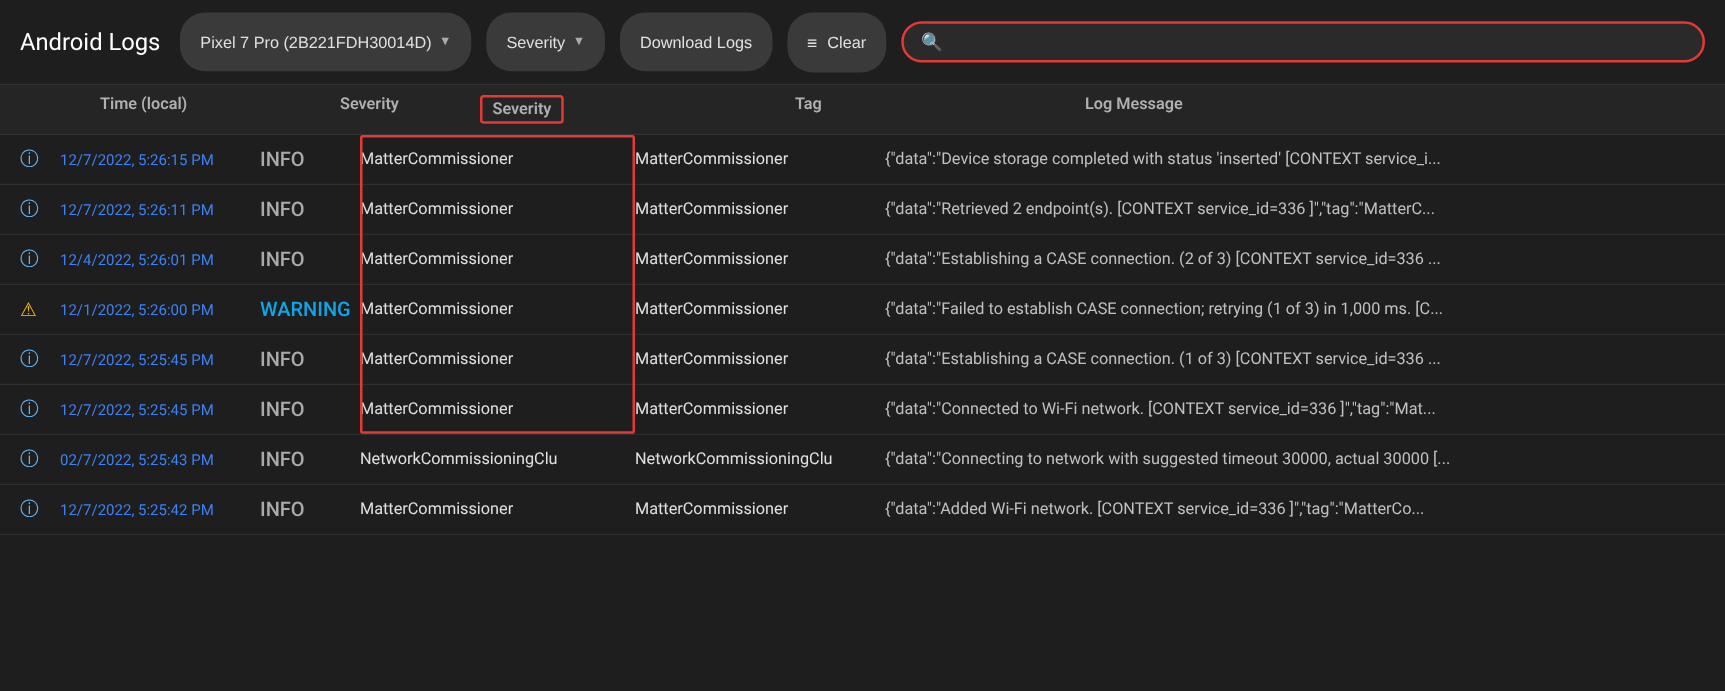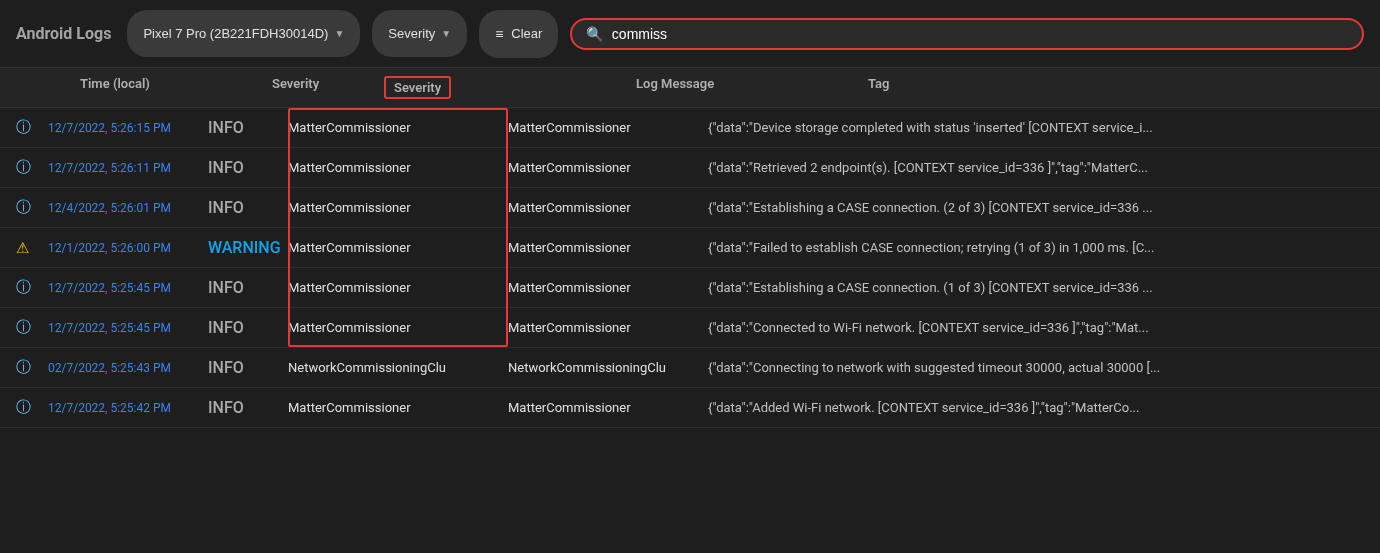--- a/index.html
+++ b/index.html
@@ -18,23 +18,23 @@
       display: flex;
       align-items: center;
       padding: 10px 16px;
       background: #1e1e1e;
       gap: 12px;
       border-bottom: 1px solid #333;
       height: 68px;
     }
 
     .app-title {
-      font-size: 16px;
-      font-weight: 700;
-      color: #a3a3a3;
+      font-size: 19px;
+      font-weight: 400;
+      color: #ffffff;
       white-space: nowrap;
       margin-right: 4px;
     }
 
     .pill-button {
       display: flex;
       align-items: center;
       gap: 6px;
       background: #3a3a3a;
       border: none;
@@ -177,43 +177,45 @@
   <button class="pill-button">
     <span>Pixel 7 Pro (2B221FDH30014D)</span>
     <span class="chevron">▼</span>
   </button>
 
   <button class="pill-button">
     <span>Severity</span>
     <span class="chevron">▼</span>
   </button>
 
+  <button class="pill-button">
+    <span>Download Logs</span>
+  </button>
 
   <button class="pill-button">
     <span class="clear-icon">≡</span>
     <span>Clear</span>
   </button>
 
   <div class="search-wrapper search-highlighted">
     <span class="search-icon-span">🔍</span>
-    <input class="search-input" type="text" value="commiss" style="">
   </div>
 </div>
 
 <div class="table-container">
 
   <div class="table-header">
     <div class="col-header"></div>
     <div class="col-header">Time (local)</div>
     <div class="col-header">Severity</div>
     <div class="col-header">
       <span style="border: 2px solid #e53935; padding: 2px 8px; border-radius: 3px; display: inline-block;">Severity</span>
     </div>
+    <div class="col-header">Tag</div>
     <div class="col-header">Log Message</div>
-    <div class="col-header">Tag</div>
   </div>
 
   <div class="table-rows-wrapper" id="table-rows-wrapper">
 
     <div class="table-row">
       <span class="icon-info">ⓘ</span>
       <span class="time-cell">12/7/2022, 5:26:15 PM</span>
       <span class="severity-badge">INFO</span>
       <span>MatterCommissioner</span>
       <span>MatterCommissioner</span>

